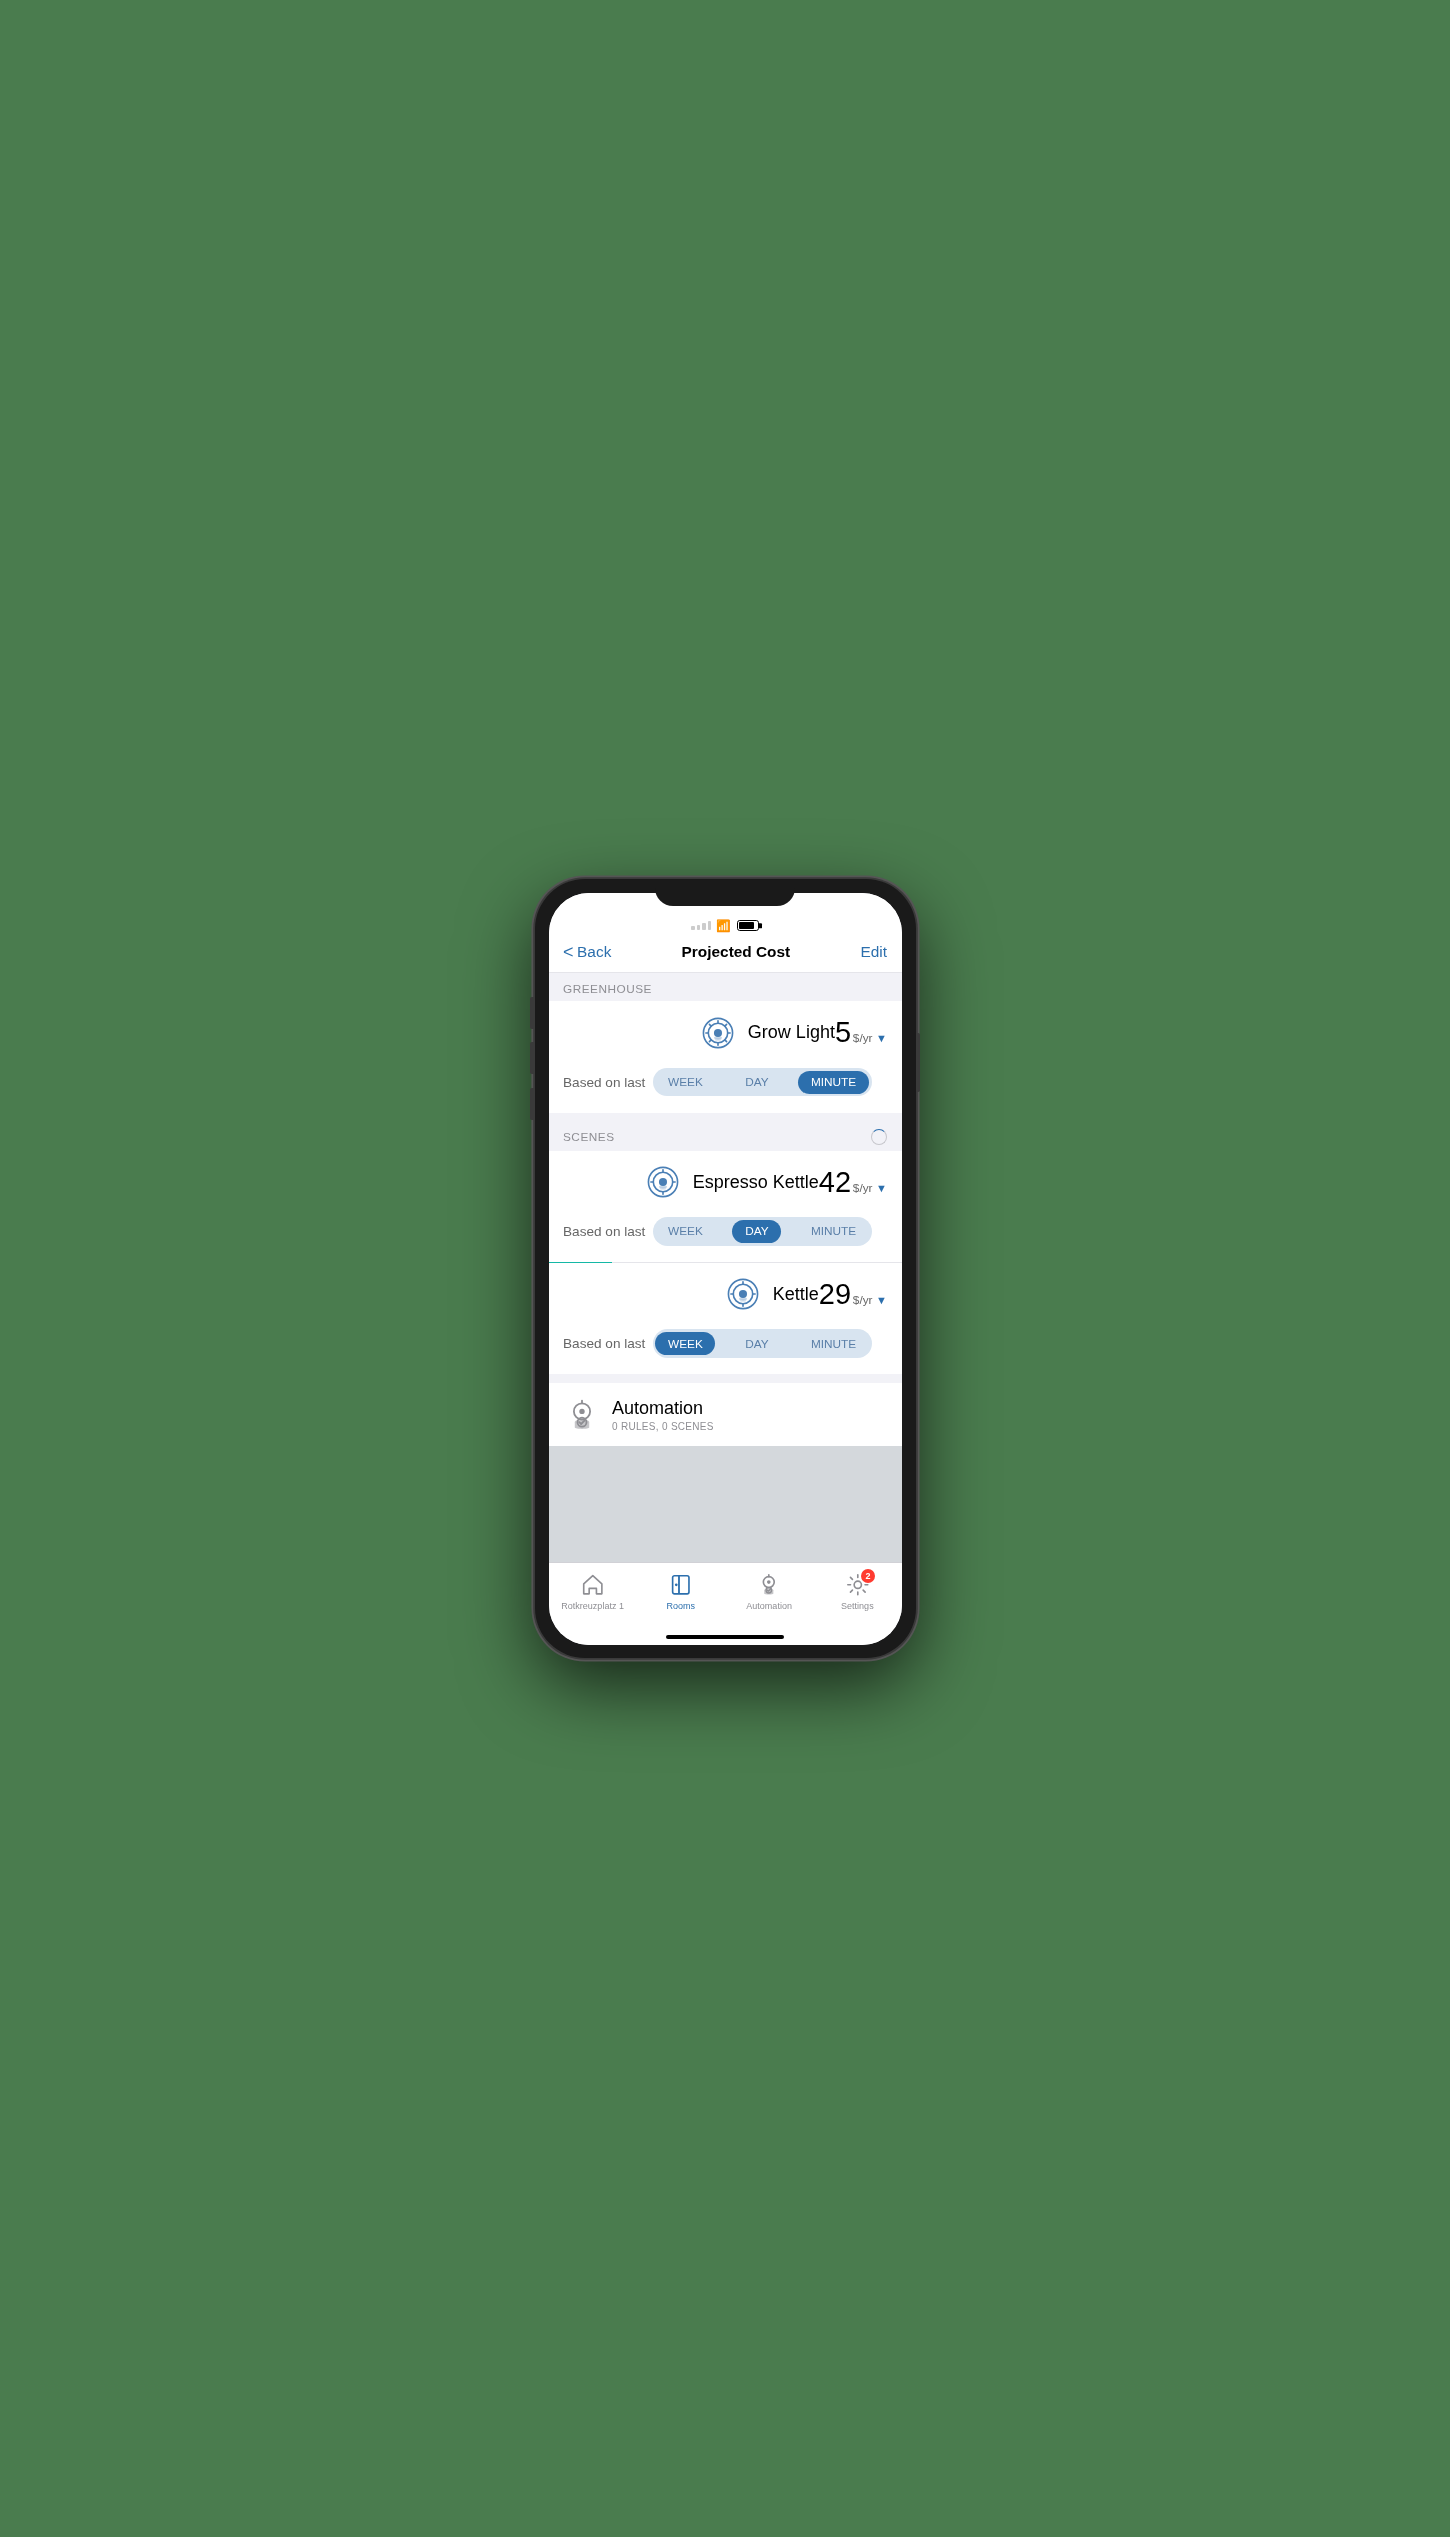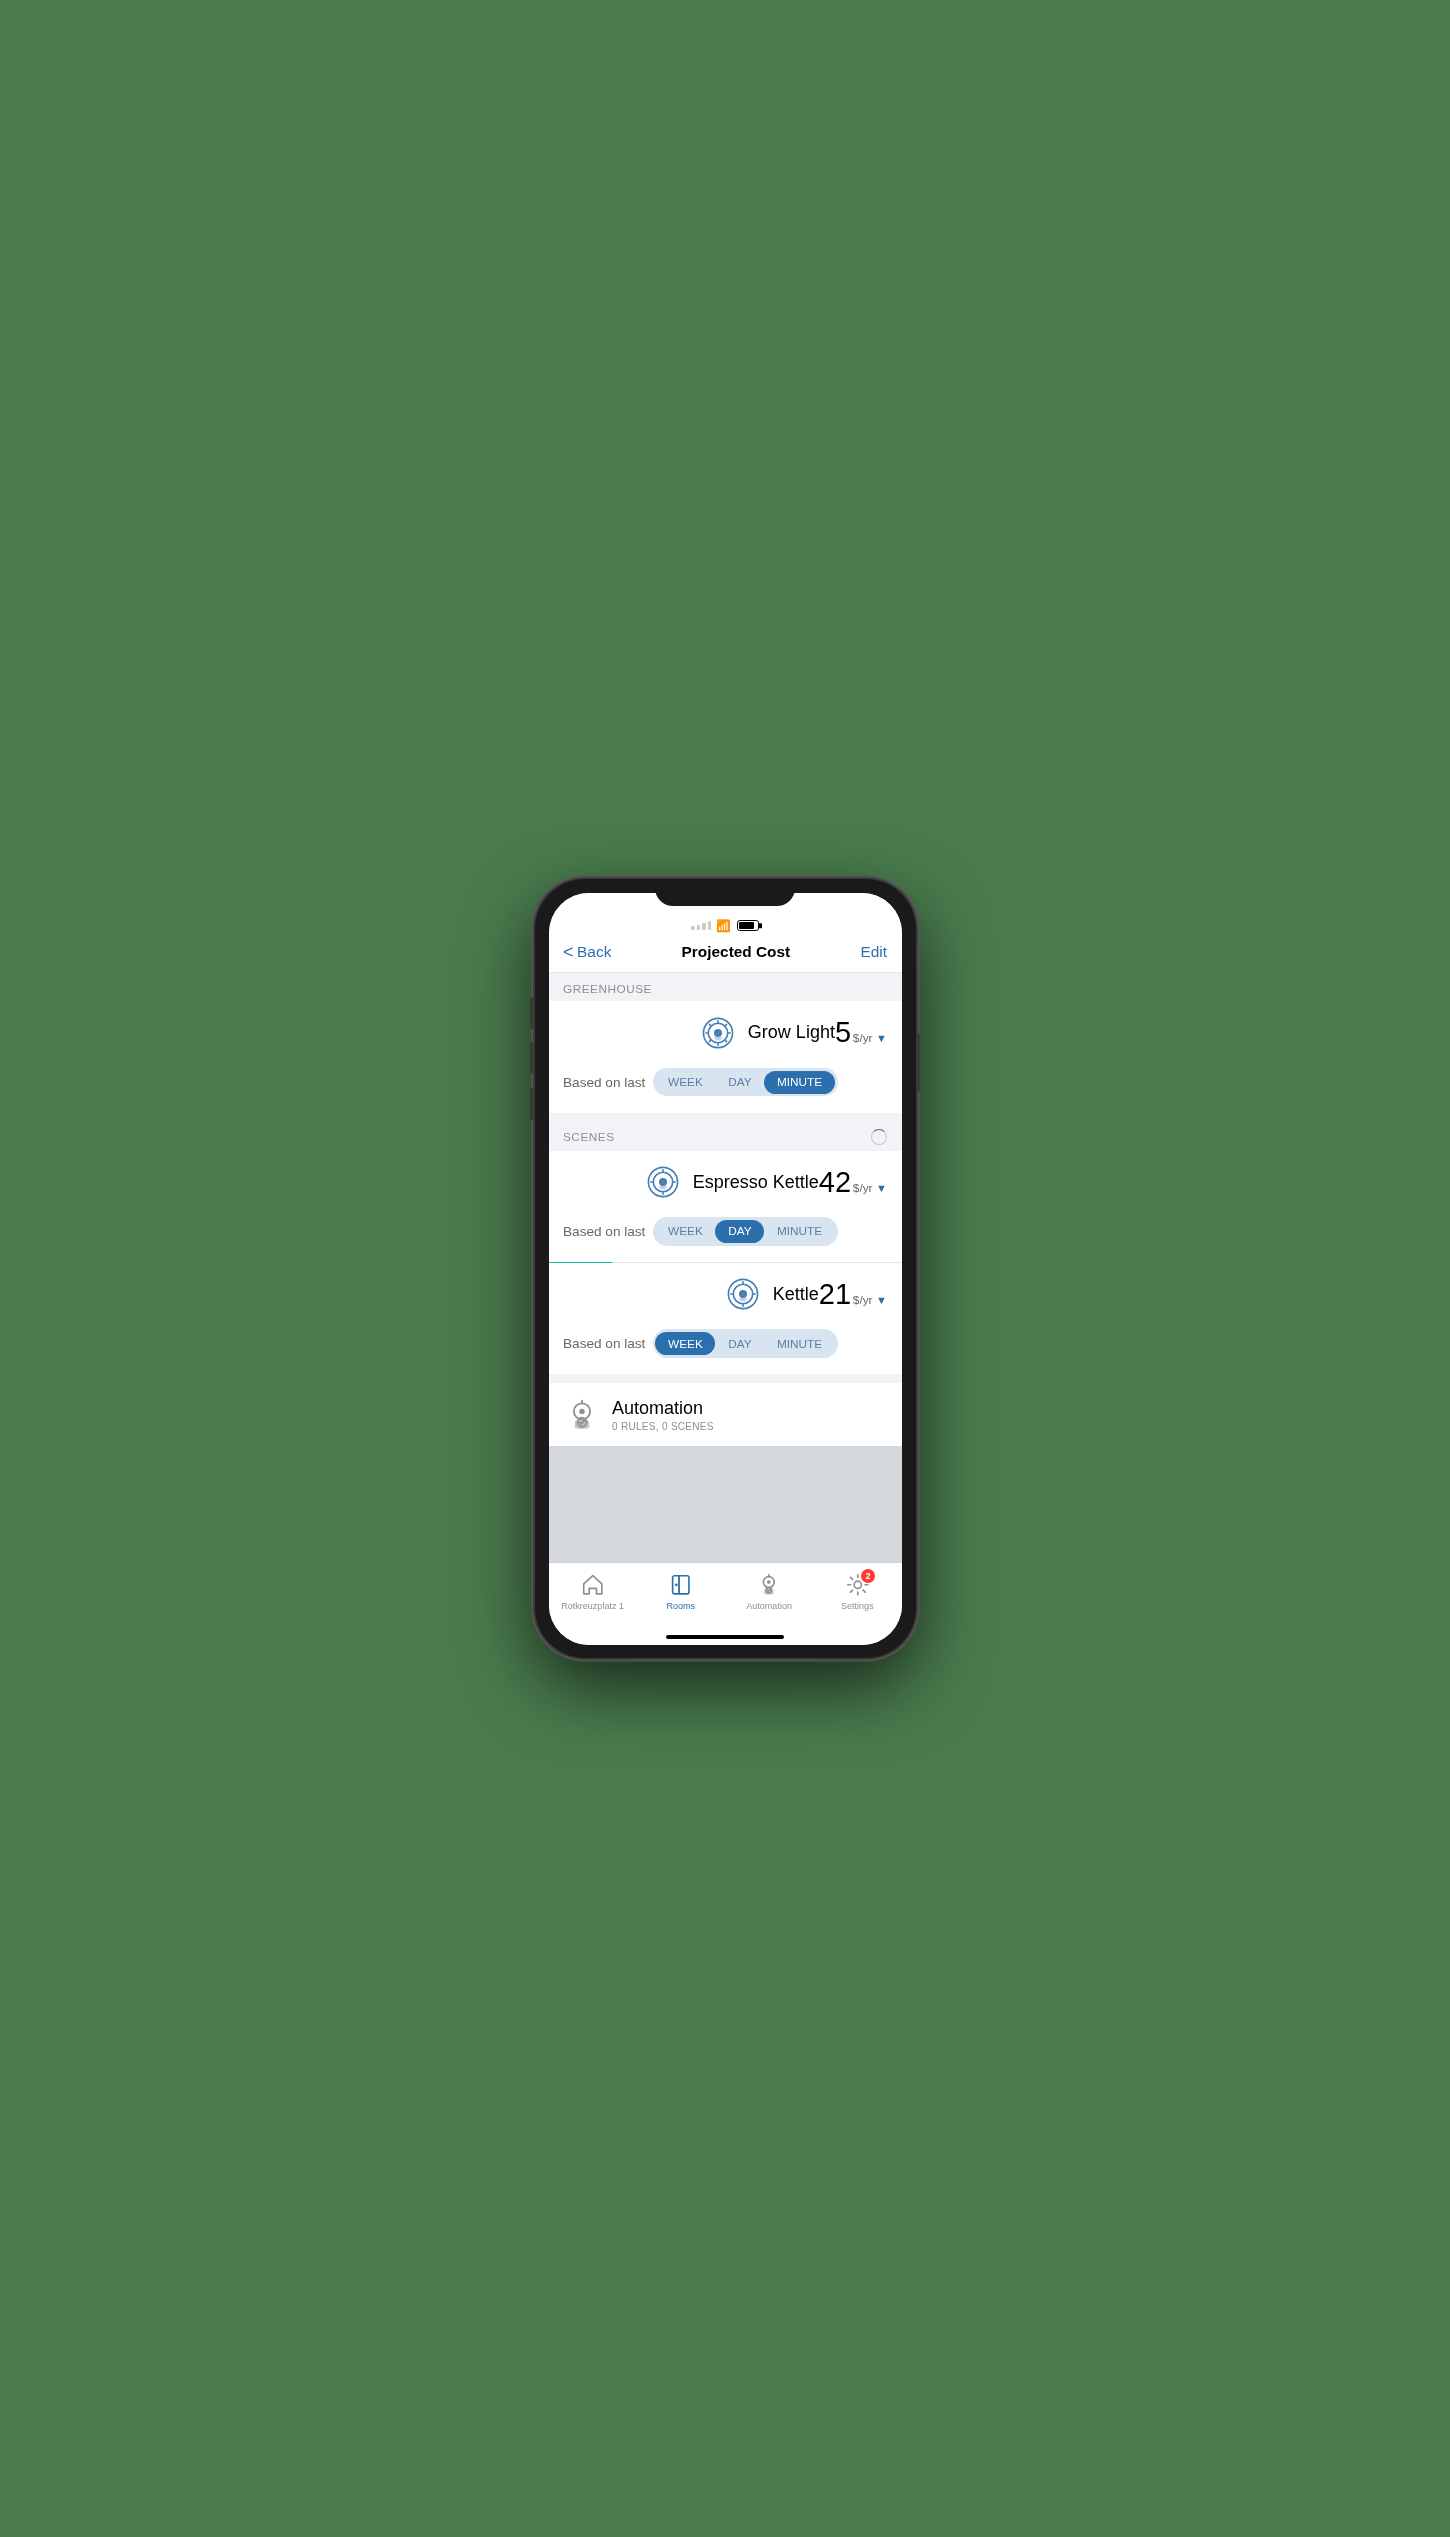--- a/index.html
+++ b/index.html
@@ -267,21 +267,21 @@
       align-items: center;
       gap: 7.3px;
       padding: 0 0 3.6px 0;
     }
     .time-label {
       font-size: 13.6px;
       color: #666;
     }
     .time-buttons {
       display: flex;
-      gap: 0;
+      gap: 17px;
       background: #d8e4f0;
       border-radius: 18px;
       padding: 2.7px;
     }
     .time-btn {
       padding: 4.5px 12.7px;
       border-radius: 14.5px;
       font-size: 11.8px;
       font-weight: 500;
       border: none;
@@ -547,21 +547,21 @@
                 <path d="M9 21 L6 21" stroke="#4a7fb5" stroke-width="2" stroke-linecap="round"></path>
                 <path d="M36 21 L33 21" stroke="#4a7fb5" stroke-width="2" stroke-linecap="round"></path>
                 <circle cx="21" cy="21" r="5" fill="#4a7fb5"></circle>
                 <ellipse cx="21" cy="27" rx="5" ry="2" fill="#4a7fb5" opacity="0.3"></ellipse>
                 <ellipse cx="21" cy="29" rx="4" ry="1.5" fill="#4a7fb5" opacity="0.2"></ellipse>
               </svg>
             </div>
             <span class="device-name">Kettle</span>
           </div>
           <div class="device-cost">
-            <span class="cost-number">21</span>
+            <span class="cost-number">29</span>
             <span class="cost-unit">$/yr</span>
             <span class="cost-arrow">▼</span>
           </div>
         </div>
         <div class="time-selector">
           <span class="time-label">Based on last</span>
           <div class="time-buttons">
             <button class="time-btn active">WEEK</button>
             <button class="time-btn">DAY</button>
             <button class="time-btn">MINUTE</button>

